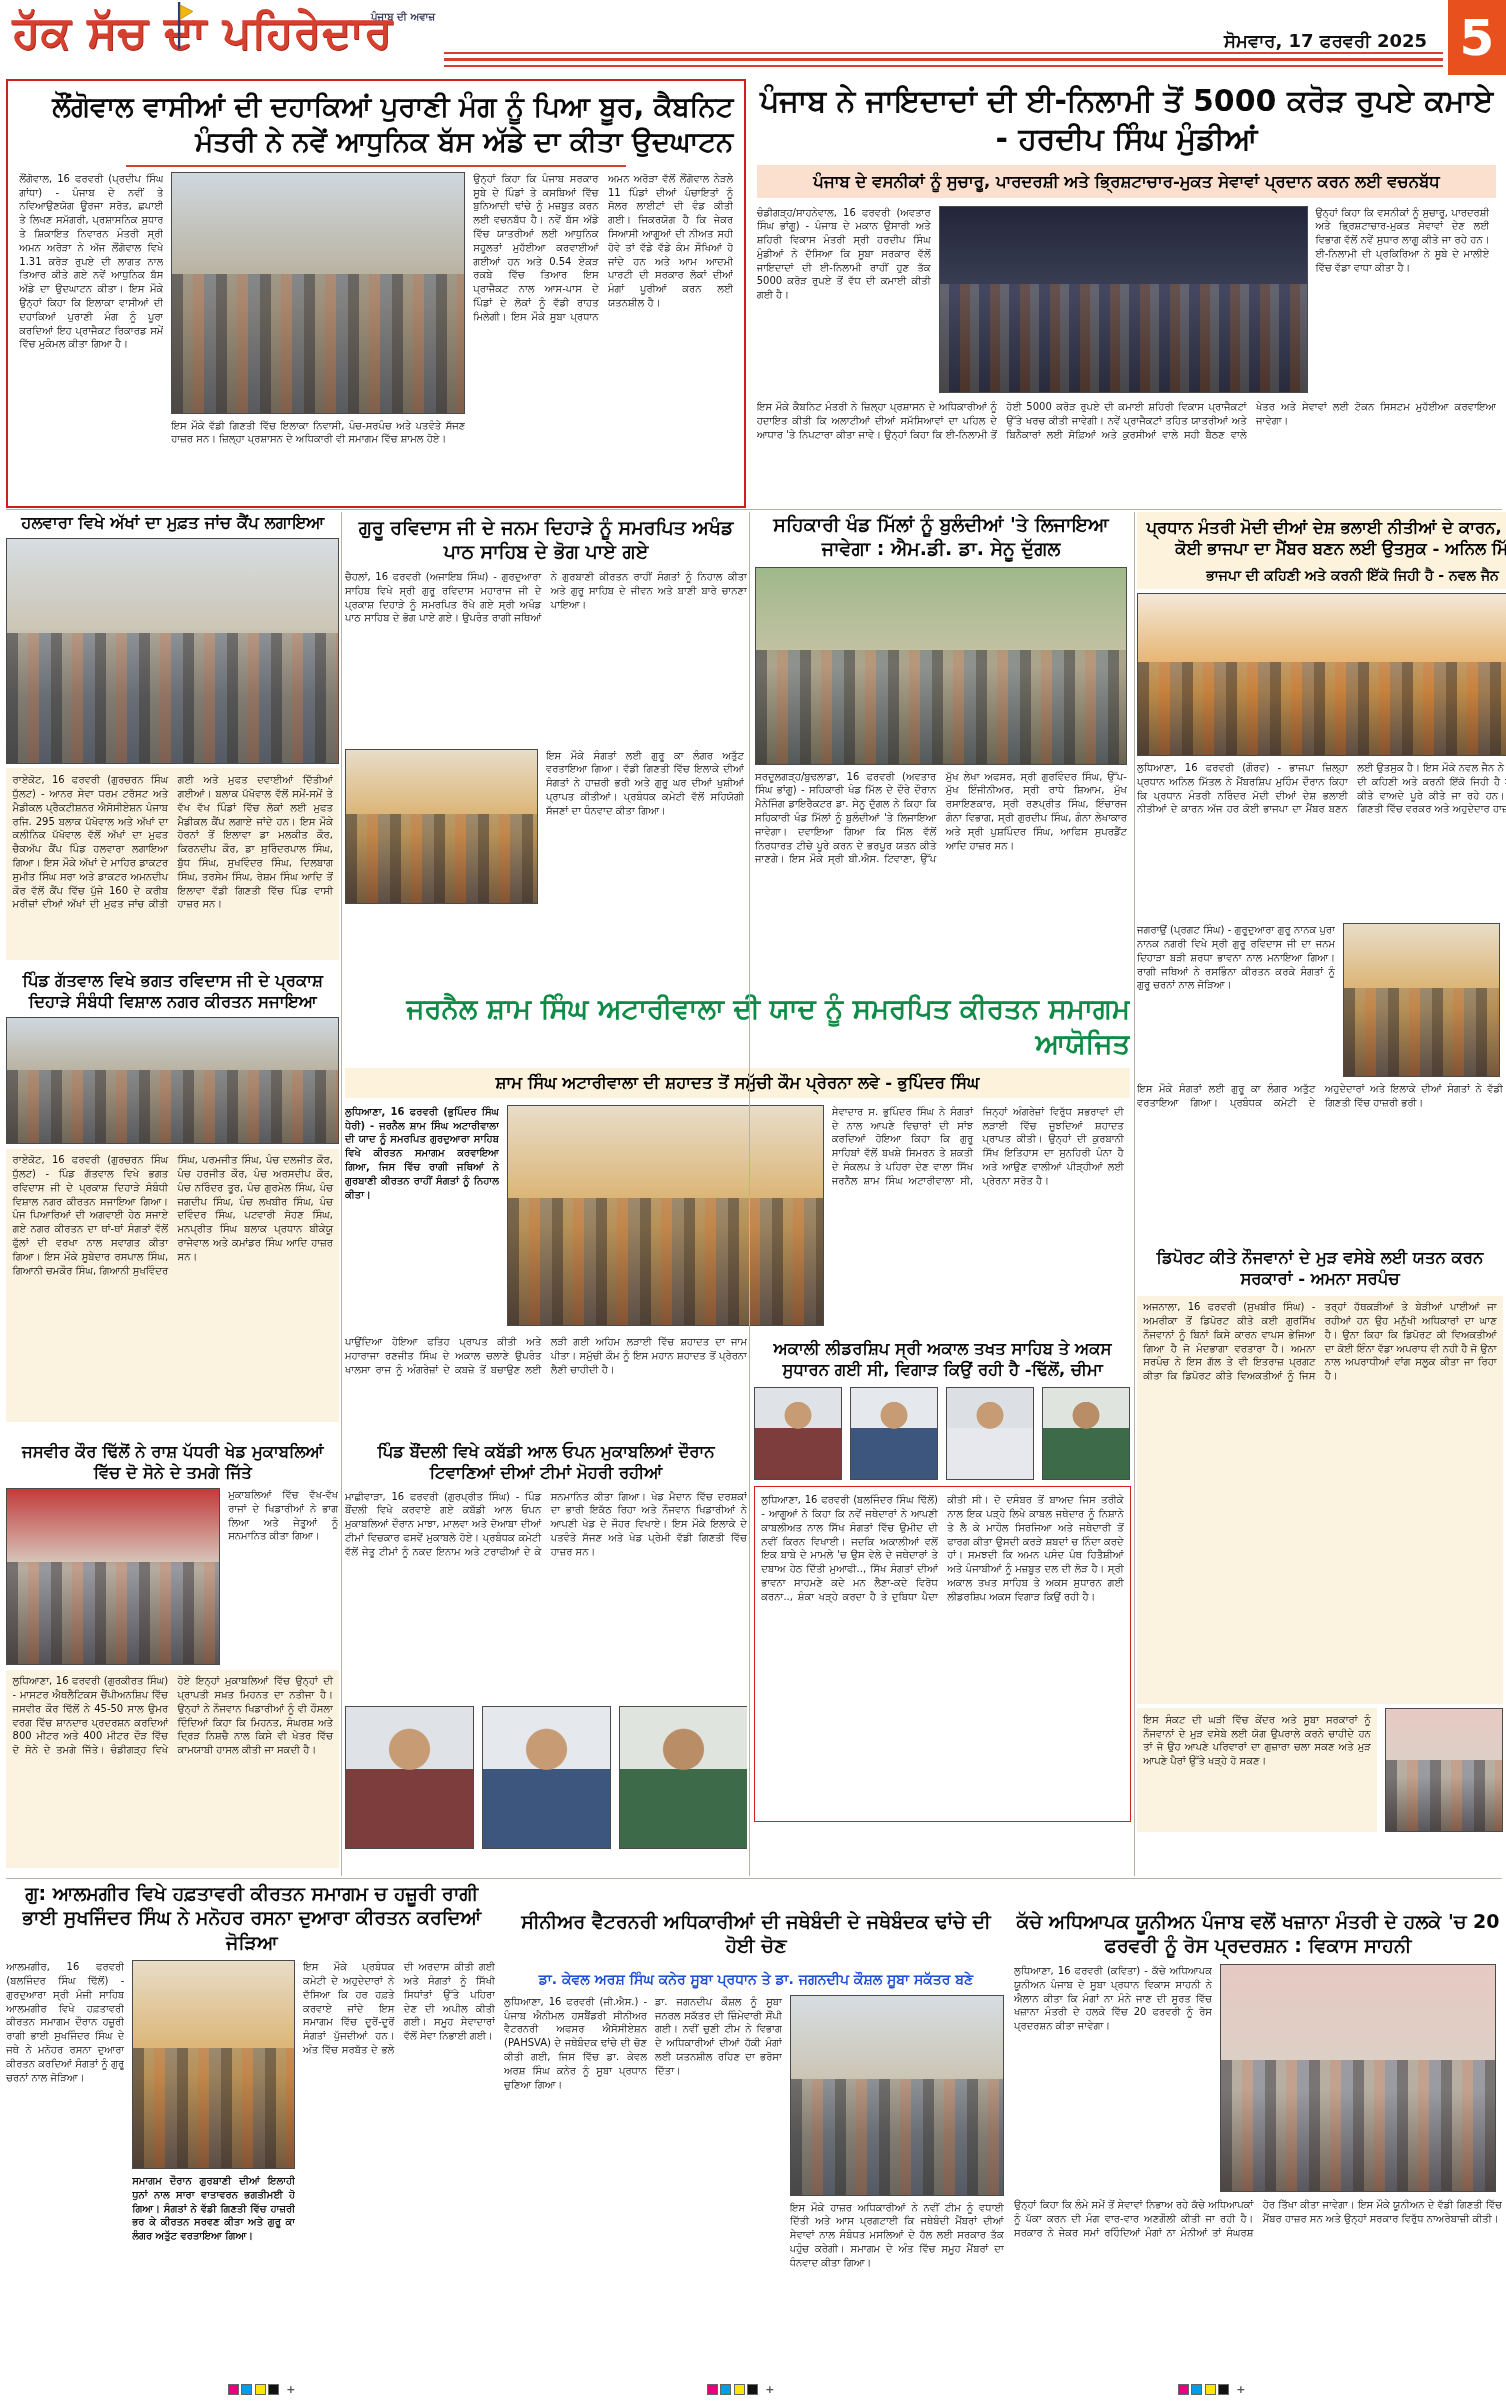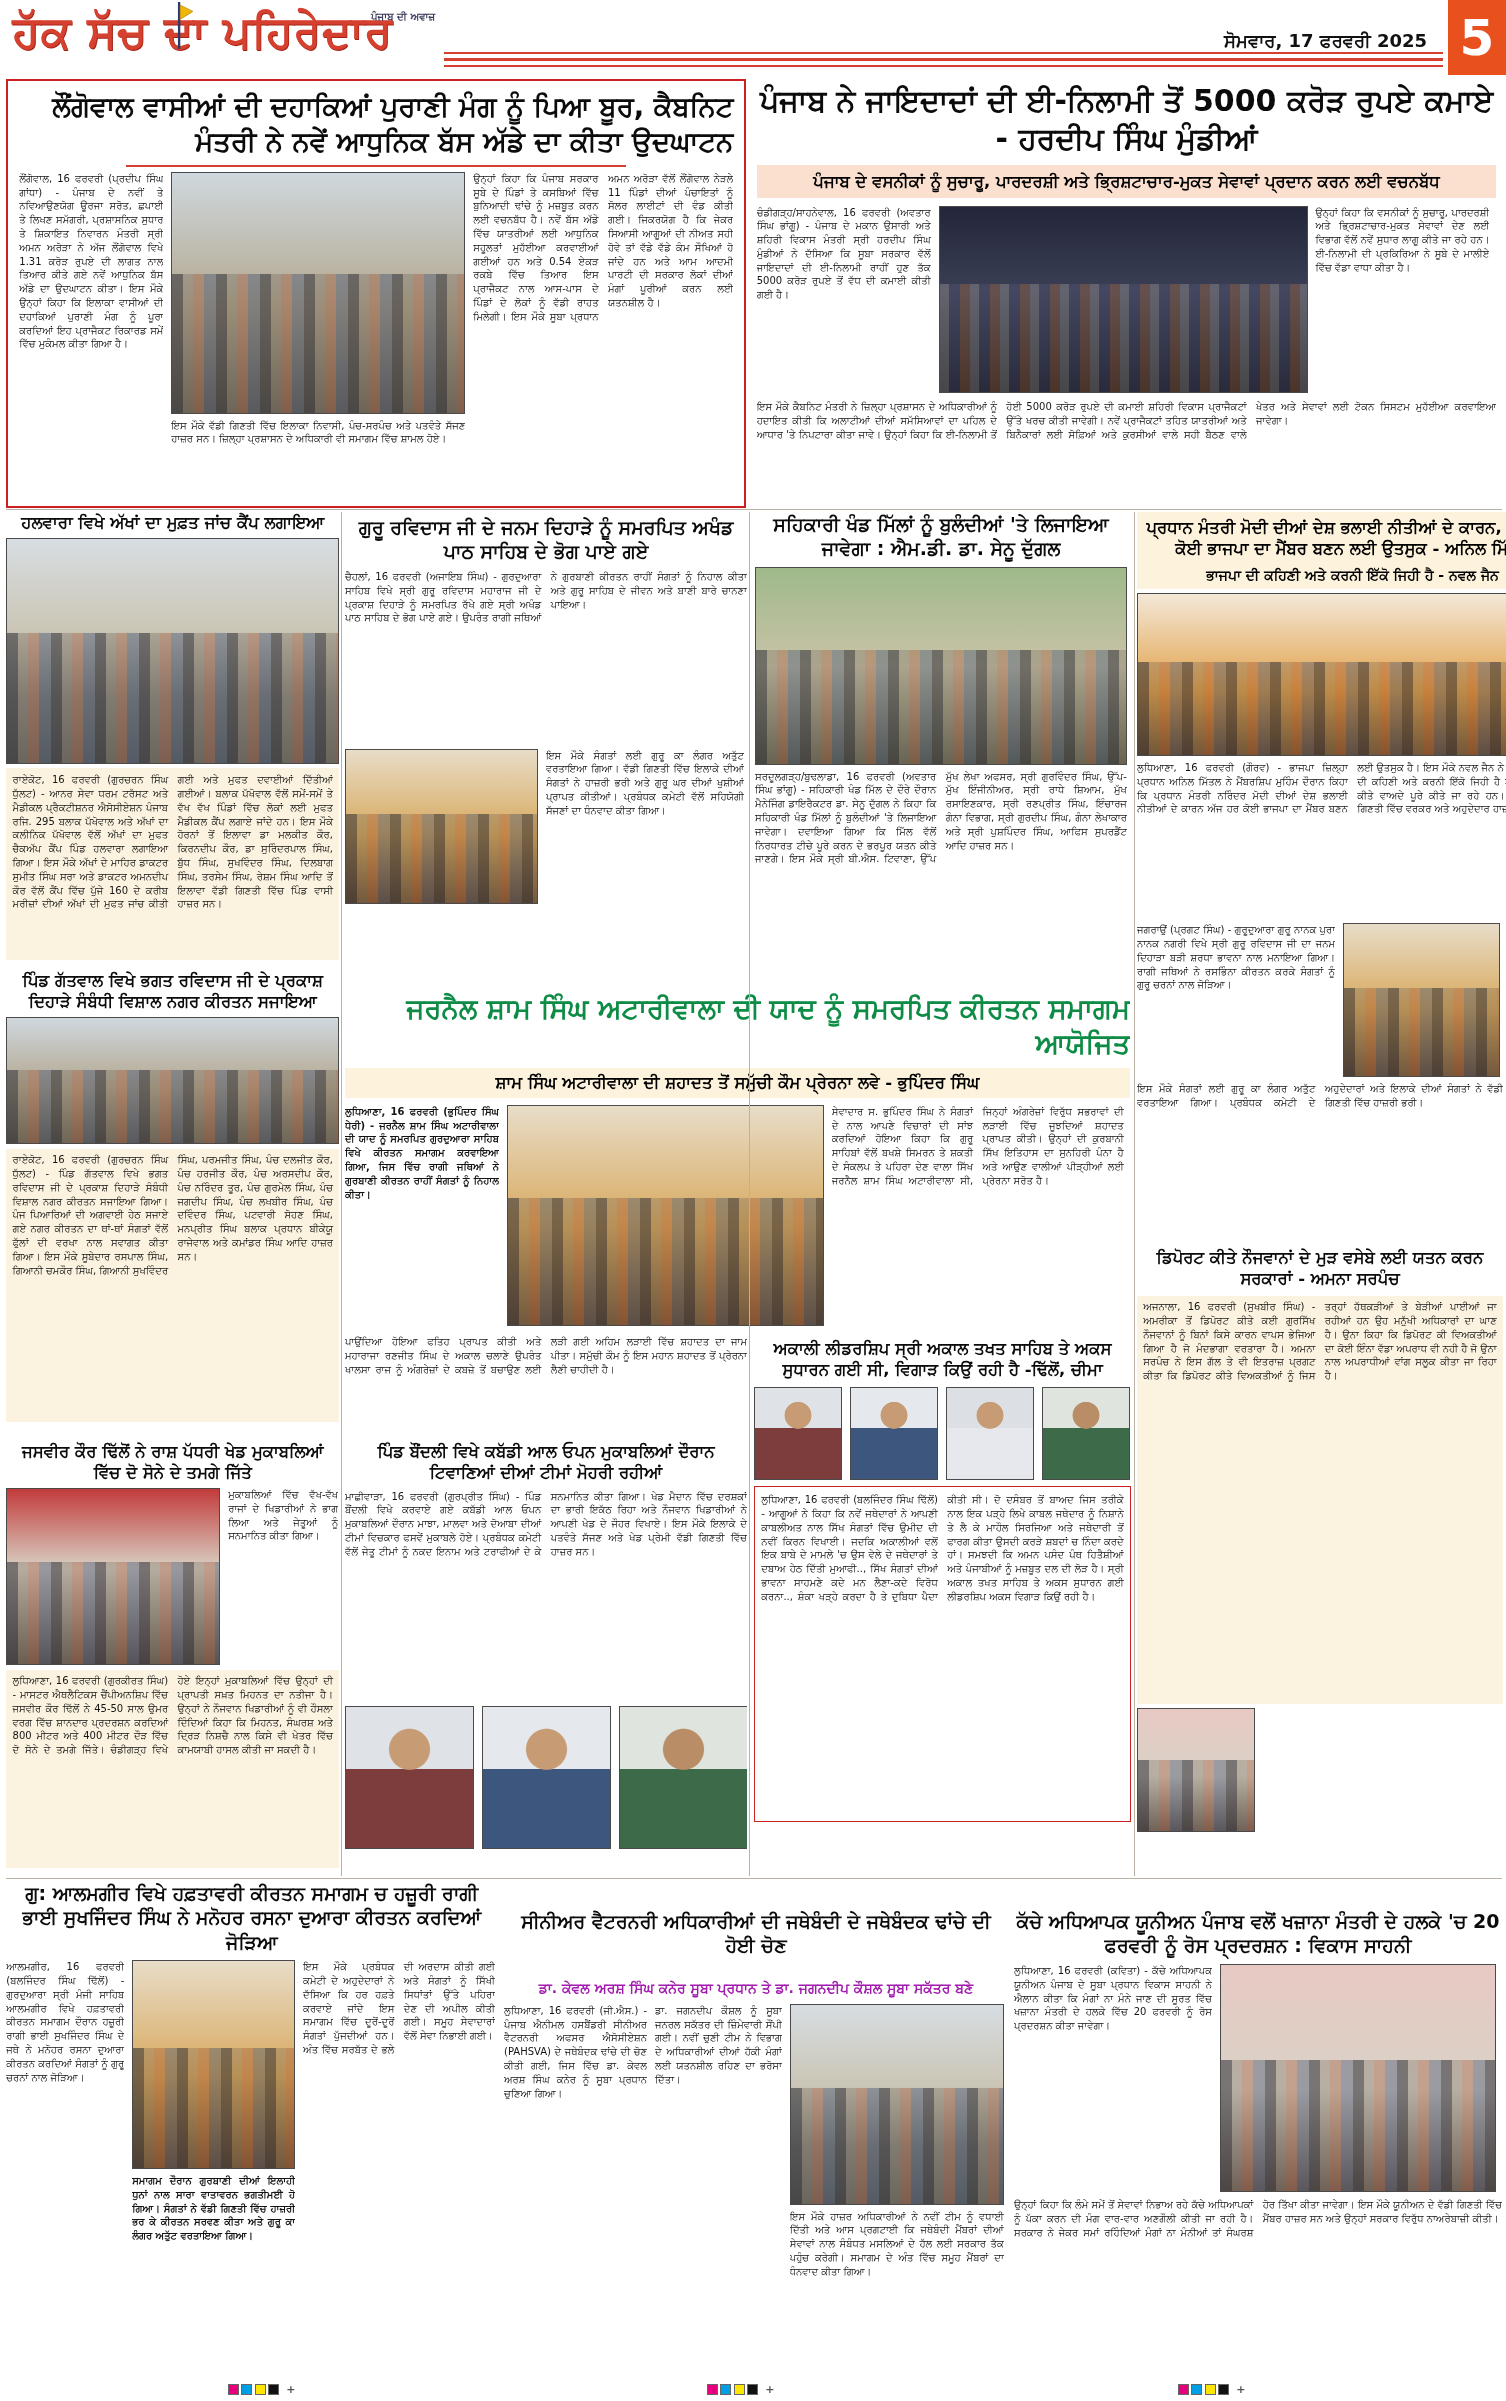--- a/index.html
+++ b/index.html
@@ -19,21 +19,21 @@
   .art{position:absolute;overflow:hidden;}
   .hl{font-weight:800;color:#0b0b0b;text-align:center;line-height:1.28;}
   .hl-xl{font-size:27.5px;text-align:right;}
   .hl-lg{font-size:30px;}
   .hl-md{font-size:19px;}
   .hl-sm{font-size:16.5px;}
   .hl-green{color:#0e8c46;}
   .redrule{height:2.4px;background:#d6402e;width:70%;margin:5.5px auto 3.1px auto;}
   .subbar{background:#fbe0d0;font-weight:700;text-align:center;padding:5.5px 3.1px;font-size:16.5px;line-height:1.3;}
   .creambar{background:#fdf3dd;font-weight:700;text-align:center;padding:4.7px 3.1px;font-size:16.5px;line-height:1.3;}
-  .subred{color:#a21caf;font-weight:700;text-align:center;font-size:14px;line-height:1.35;margin-top:21px;}
+  .subred{color:#1d4ed8;font-weight:700;text-align:center;font-size:14px;line-height:1.35;margin-top:12px;}
   .body{font-size:10px;line-height:1.38;color:#141414;text-align:justify;overflow:hidden;}
   .cream{background:#fbf3df;padding:4.7px 6.3px;}
   .cols2{column-count:2;column-gap:9.4px;}
   .cols3{column-count:3;column-gap:9.4px;}
   .row{display:flex;gap:7.9px;}
   .vr{position:absolute;width:0.8px;background:#b9b2a4;}
   .hr{position:absolute;height:0.8px;background:#b9b2a4;}
 
   
   .ph{position:relative;border:0.8px solid #4a4a4a;background:linear-gradient(180deg,#cfd8de 0%,#b3a78f 55%,#756c5c 100%);overflow:hidden;flex:none;}
@@ -151,20 +151,21 @@
       <div class="ph ph-warm" style="width:317px;height:221px;"></div>
       <div class="body cols2" style="width:292px;height:221px;">ਸੇਵਾਦਾਰ ਸ. ਭੁਪਿੰਦਰ ਸਿੰਘ ਨੇ ਸੰਗਤਾਂ ਦੇ ਨਾਲ ਆਪਣੇ ਵਿਚਾਰਾਂ ਦੀ ਸਾਂਝ ਕਰਦਿਆਂ ਹੋਇਆ ਕਿਹਾ ਕਿ ਗੁਰੂ ਸਾਹਿਬਾਂ ਵੱਲੋਂ ਬਖਸ਼ੇ ਸਿਮਰਨ ਤੇ ਸ਼ਕਤੀ ਦੇ ਸੰਕਲਪ ਤੇ ਪਹਿਰਾ ਦੇਣ ਵਾਲਾ ਸਿੱਖ ਜਰਨੈਲ ਸ਼ਾਮ ਸਿੰਘ ਅਟਾਰੀਵਾਲਾ ਸੀ, ਜਿਨ੍ਹਾਂ ਅੰਗਰੇਜ਼ਾਂ ਵਿਰੁੱਧ ਸਭਰਾਵਾਂ ਦੀ ਲੜਾਈ ਵਿੱਚ ਜੂਝਦਿਆਂ ਸ਼ਹਾਦਤ ਪ੍ਰਾਪਤ ਕੀਤੀ। ਉਨ੍ਹਾਂ ਦੀ ਕੁਰਬਾਨੀ ਸਿੱਖ ਇਤਿਹਾਸ ਦਾ ਸੁਨਹਿਰੀ ਪੰਨਾ ਹੈ ਅਤੇ ਆਉਣ ਵਾਲੀਆਂ ਪੀੜ੍ਹੀਆਂ ਲਈ ਪ੍ਰੇਰਨਾ ਸਰੋਤ ਹੈ।</div>
     </div>
   </div>
   <div class="art body cols2" style="left:345px;top:1335px;width:402px;height:100px;">ਪਾਉਂਦਿਆ ਹੋਇਆ ਫਤਿਹ ਪ੍ਰਾਪਤ ਕੀਤੀ ਅਤੇ ਮਹਾਰਾਜਾ ਰਣਜੀਤ ਸਿੰਘ ਦੇ ਅਕਾਲ ਚਲਾਣੇ ਉਪਰੰਤ ਖਾਲਸਾ ਰਾਜ ਨੂੰ ਅੰਗਰੇਜ਼ਾਂ ਦੇ ਕਬਜ਼ੇ ਤੋਂ ਬਚਾਉਣ ਲਈ ਲੜੀ ਗਈ ਅਹਿਮ ਲੜਾਈ ਵਿੱਚ ਸ਼ਹਾਦਤ ਦਾ ਜਾਮ ਪੀਤਾ। ਸਮੁੱਚੀ ਕੌਮ ਨੂੰ ਇਸ ਮਹਾਨ ਸ਼ਹਾਦਤ ਤੋਂ ਪ੍ਰੇਰਨਾ ਲੈਣੀ ਚਾਹੀਦੀ ਹੈ।</div>
 
   <div class="art" style="left:1137px;top:1247px;width:366px;height:628px;">
     <div class="hl hl-sm">ਡਿਪੋਰਟ ਕੀਤੇ ਨੌਜਵਾਨਾਂ ਦੇ ਮੁੜ ਵਸੇਬੇ ਲਈ ਯਤਨ ਕਰਨ ਸਰਕਾਰਾਂ - ਅਮਨਾ ਸਰਪੰਚ</div>
     <div class="body cols2 cream" style="height:408px;margin-top:6.3px;">ਅਜਨਾਲਾ, 16 ਫਰਵਰੀ (ਸੁਖਬੀਰ ਸਿੰਘ) - ਅਮਰੀਕਾ ਤੋਂ ਡਿਪੋਰਟ ਕੀਤੇ ਕਈ ਗੁਰਸਿੱਖ ਨੌਜਵਾਨਾਂ ਨੂੰ ਬਿਨਾਂ ਕਿਸੇ ਕਾਰਨ ਵਾਪਸ ਭੇਜਿਆ ਗਿਆ ਹੈ ਜੋ ਮੰਦਭਾਗਾ ਵਰਤਾਰਾ ਹੈ। ਅਮਨਾ ਸਰਪੰਚ ਨੇ ਇਸ ਗੱਲ ਤੇ ਵੀ ਇਤਰਾਜ਼ ਪ੍ਰਗਟ ਕੀਤਾ ਕਿ ਡਿਪੋਰਟ ਕੀਤੇ ਵਿਅਕਤੀਆਂ ਨੂੰ ਜਿਸ ਤਰ੍ਹਾਂ ਹੱਥਕੜੀਆਂ ਤੇ ਬੇੜੀਆਂ ਪਾਈਆਂ ਜਾ ਰਹੀਆਂ ਹਨ ਉਹ ਮਨੁੱਖੀ ਅਧਿਕਾਰਾਂ ਦਾ ਘਾਣ ਹੈ। ਉਨਾ ਕਿਹਾ ਕਿ ਡਿਪੋਰਟ ਕੀ ਵਿਅਕਤੀਆਂ ਦਾ ਕੋਈ ਇੰਨਾ ਵੱਡਾ ਅਪਰਾਧ ਵੀ ਨਹੀ ਹੈ ਜੋ ਉਨਾ ਨਾਲ ਅਪਰਾਧੀਆਂ ਵਾਂਗ ਸਲੂਕ ਕੀਤਾ ਜਾ ਰਿਹਾ ਹੈ।</div>
     <div class="row" style="margin-top:4.7px;">
+      <div class="body cream" style="flex:1;height:124px;">ਇਸ ਸੰਕਟ ਦੀ ਘੜੀ ਵਿੱਚ ਕੇਂਦਰ ਅਤੇ ਸੂਬਾ ਸਰਕਾਰਾਂ ਨੂੰ ਨੌਜਵਾਨਾਂ ਦੇ ਮੁੜ ਵਸੇਬੇ ਲਈ ਯੋਗ ਉਪਰਾਲੇ ਕਰਨੇ ਚਾਹੀਦੇ ਹਨ ਤਾਂ ਜੋ ਉਹ ਆਪਣੇ ਪਰਿਵਾਰਾਂ ਦਾ ਗੁਜ਼ਾਰਾ ਚਲਾ ਸਕਣ ਅਤੇ ਮੁੜ ਆਪਣੇ ਪੈਰਾਂ ਉੱਤੇ ਖੜ੍ਹੇ ਹੋ ਸਕਣ।</div>
       <div class="ph ph-pink" style="width:118px;height:124px;"></div>
     </div>
   </div>
 
   <div class="art" style="left:6.3px;top:1441px;width:333px;height:433px;">
     <div class="hl hl-sm">ਜਸਵੀਰ ਕੌਰ ਢਿੱਲੋਂ ਨੇ ਰਾਸ਼ ਪੱਧਰੀ ਖੇਡ ਮੁਕਾਬਲਿਆਂ ਵਿੱਚ ਦੋ ਸੋਨੇ ਦੇ ਤਮਗੇ ਜਿੱਤੇ</div>
     <div class="row" style="margin-top:4.7px;">
       <div class="ph ph-red" style="width:214px;height:177px;"></div>
       <div class="body" style="width:110px;height:177px;">ਮੁਕਾਬਲਿਆਂ ਵਿੱਚ ਵੱਖ-ਵੱਖ ਰਾਜਾਂ ਦੇ ਖਿਡਾਰੀਆਂ ਨੇ ਭਾਗ ਲਿਆ ਅਤੇ ਜੇਤੂਆਂ ਨੂੰ ਸਨਮਾਨਿਤ ਕੀਤਾ ਗਿਆ।</div>
     </div>

